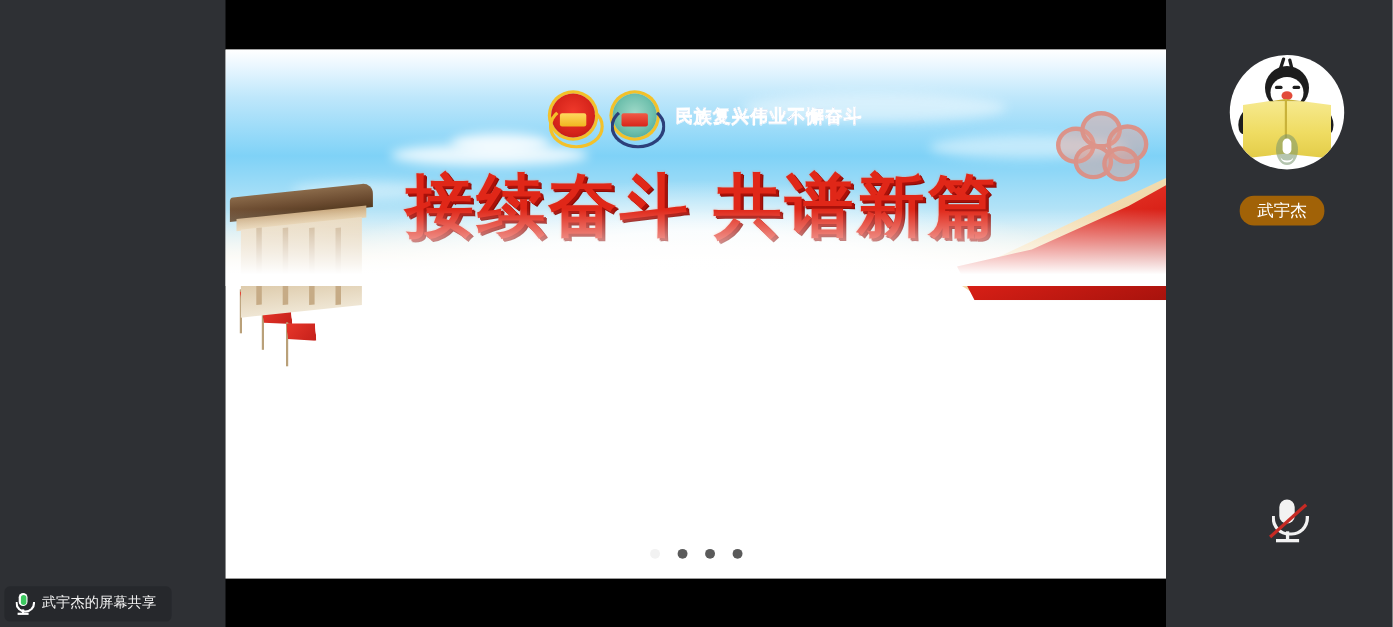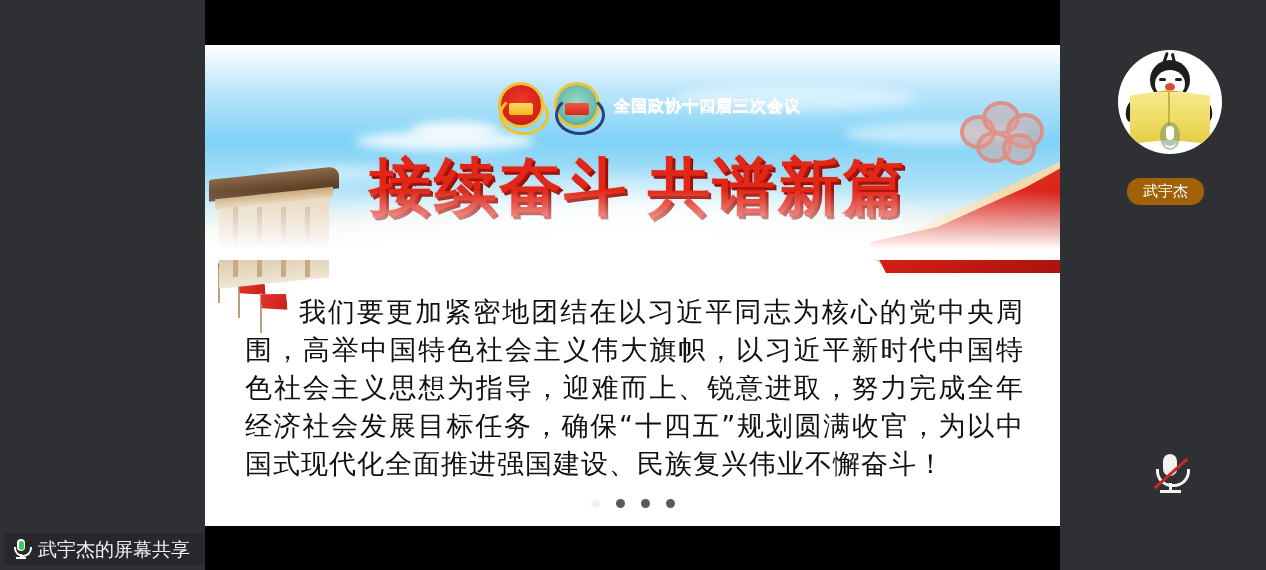--- a/index.html
+++ b/index.html
@@ -127,21 +127,21 @@
   }
   .hdr-text span{
     font-family:"Liberation Sans","DejaVu Sans",sans-serif;
     font-size:16px;font-weight:bold;letter-spacing:1px;
     color:#1f58b8;-webkit-text-stroke:.6px #ffffff;
     text-shadow:0 1px 0 rgba(255,255,255,.9);white-space:nowrap;
   }
 
   .banner-title{
     position:absolute;left:0;right:0;top:100px;text-align:center;
-    font-family:Liberation Serif, serif;
+    font-family:Liberation Sans, sans-serif;
     font-size:62px;font-weight:bold;letter-spacing:3px;
     color:#e02718;
     text-shadow:
       2px 2px 0 #a9110a, 3px 3px 0 #8d0d07,
       0 0 2px rgba(255,120,90,.6);
     white-space:nowrap;
     padding-left:12px;
   }
 
   
@@ -249,21 +249,21 @@
     content:"";position:absolute;left:1.5px;top:2px;width:5px;height:9px;border-radius:3px;
     background:#3cc85f;
   }
   .mic-mini .a{
     position:absolute;left:1px;top:8px;width:14px;height:8px;
     border:2px solid #ffffff;border-top:none;border-radius:0 0 9px 9px;
   }
   .mic-mini .s{position:absolute;left:7px;top:15px;width:2px;height:4px;background:#ffffff;}
   .mic-mini .ba{position:absolute;left:3px;top:18px;width:10px;height:2px;background:#ffffff;}
   .share-badge .txt{
-    color:#f0f0f0;font-size:19px;line-height:20px;
+    color:#f0f0f0;font-size:13px;line-height:20px;
     font-family:"DejaVu Sans","Liberation Sans",sans-serif;
   }
 </style>
 </head>
 <body>
 
 <div class="stage">
 
   <div class="slide">
 
@@ -305,28 +305,27 @@
           <div class="disc"></div>
             <div class="gate2"></div>
             <div class="ears"></div>
         </div>
         <div class="emblem cppcc">
           <div class="disc"></div>
             <div class="gate2"></div>
             <div class="ears"></div>
         </div>
         <div class="hdr-text">
-          <span>全国政协十四届三次会议</span>
+          <span>民族复兴伟业不懈奋斗</span>
         </div>
       </div>
 
       <div class="banner-title">接续奋斗  共谱新篇</div>
     </div>
 
-    <div class="body-text">我们要更加紧密地团结在以习近平同志为核心的党中央周围，高举中国特色社会主义伟大旗帜，以习近平新时代中国特色社会主义思想为指导，迎难而上、锐意进取，努力完成全年经济社会发展目标任务，确保“十四五”规划圆满收官，为以中国式现代化全面推进强国建设、民族复兴伟业不懈奋斗！</div>
 
     <div class="dots">
       <div class="dot active"></div>
       <div class="dot"></div>
       <div class="dot"></div>
       <div class="dot"></div>
     </div>
   </div>
 </div>
 

